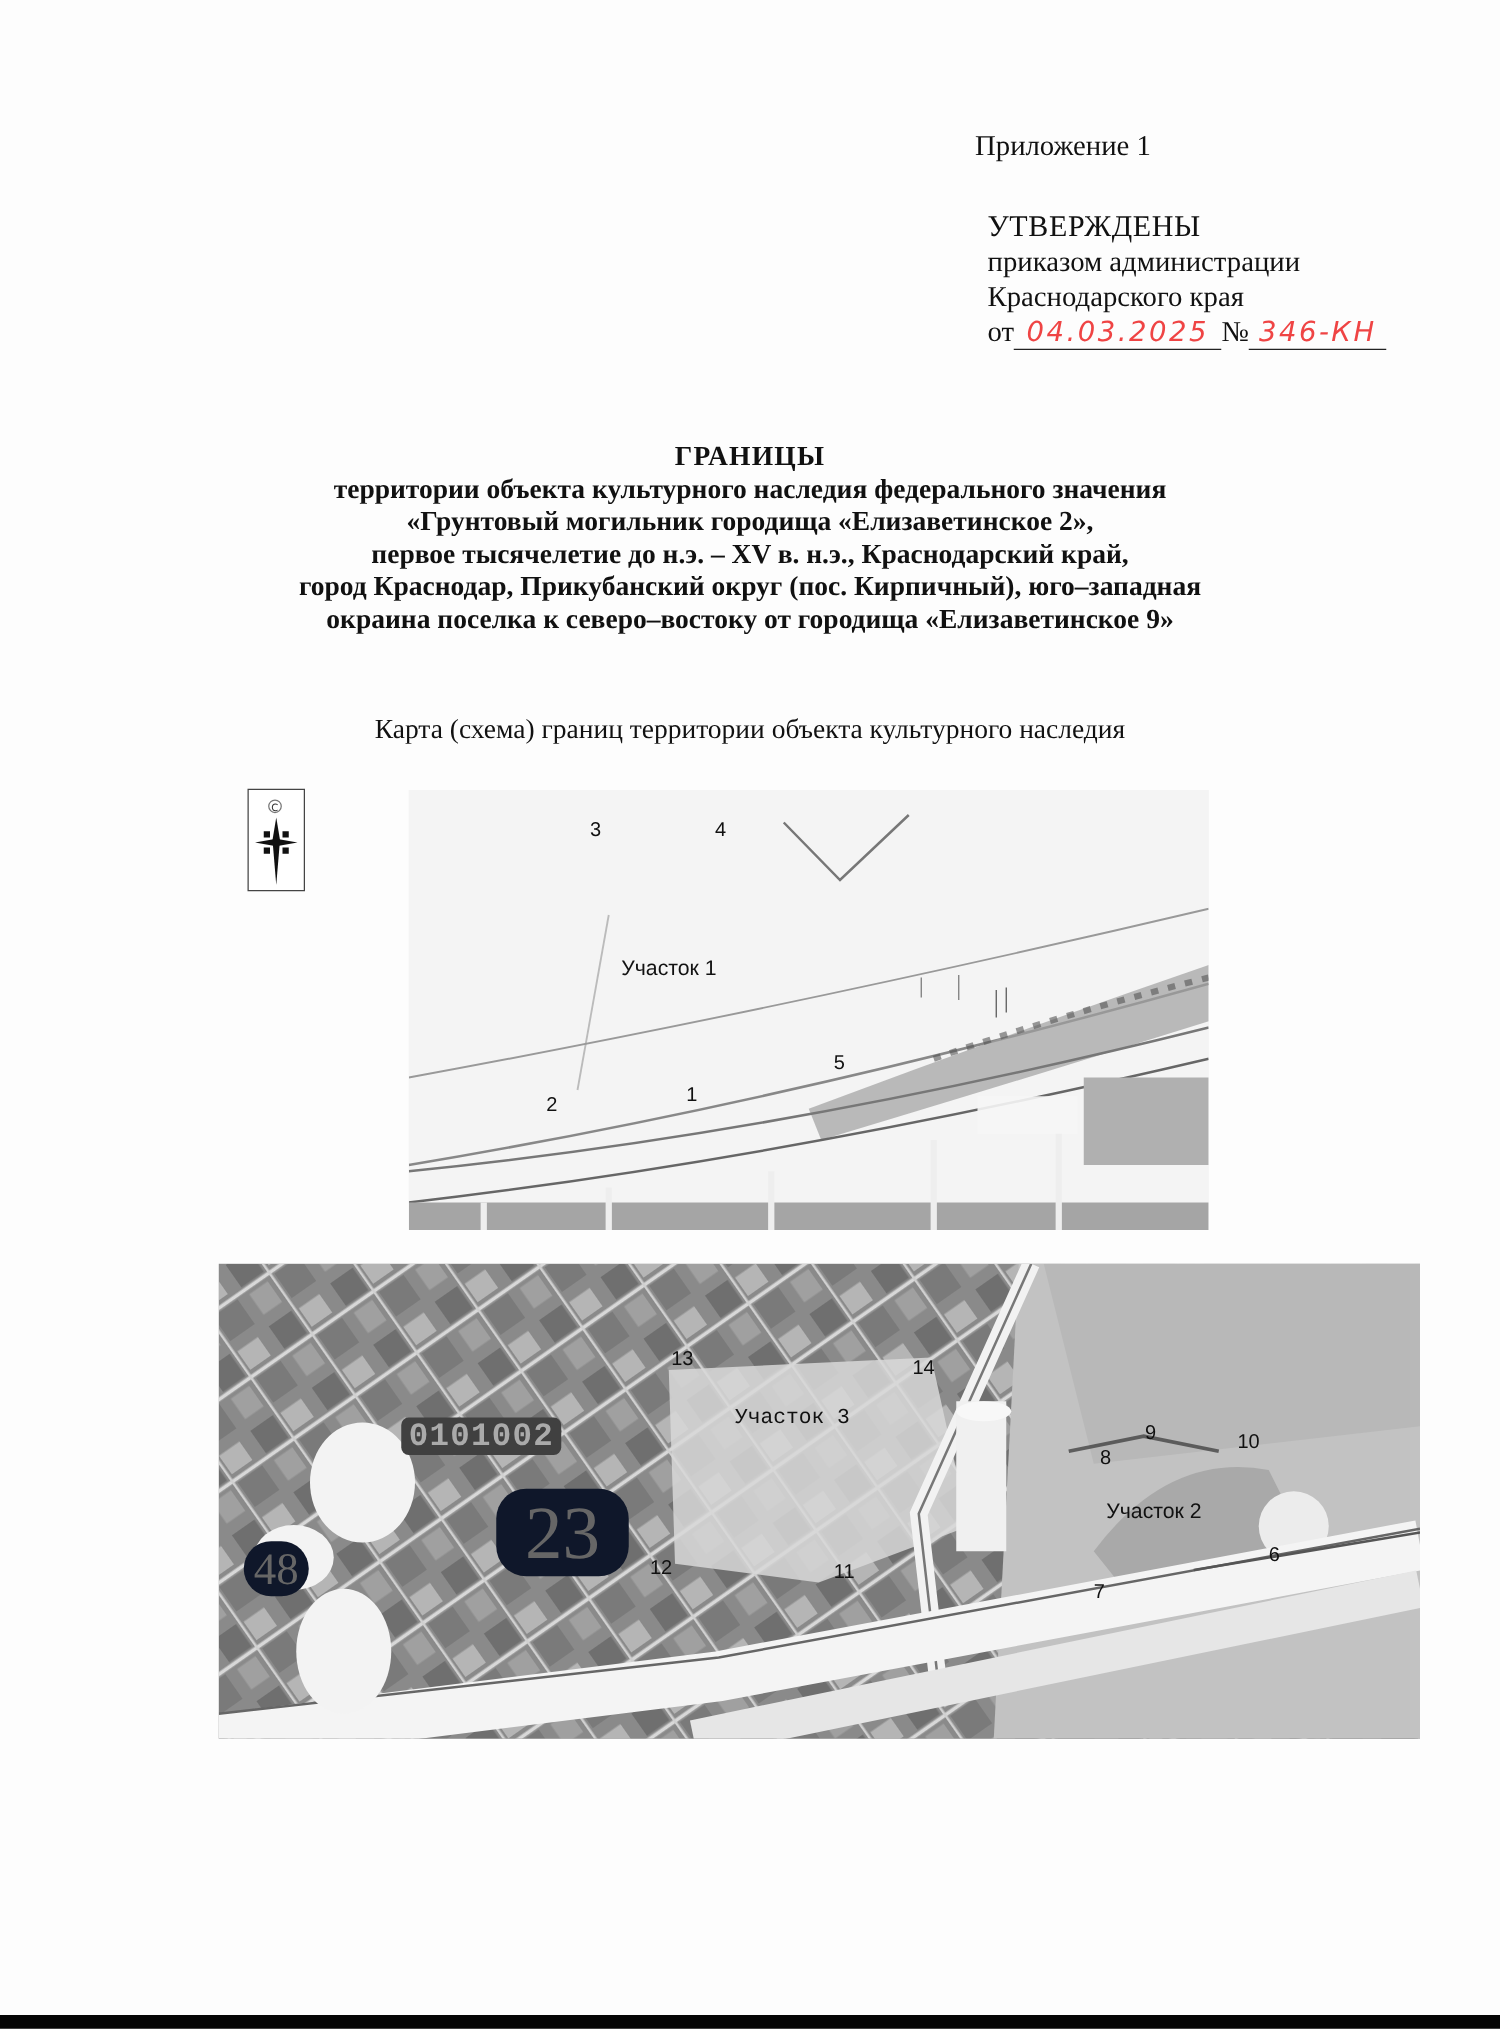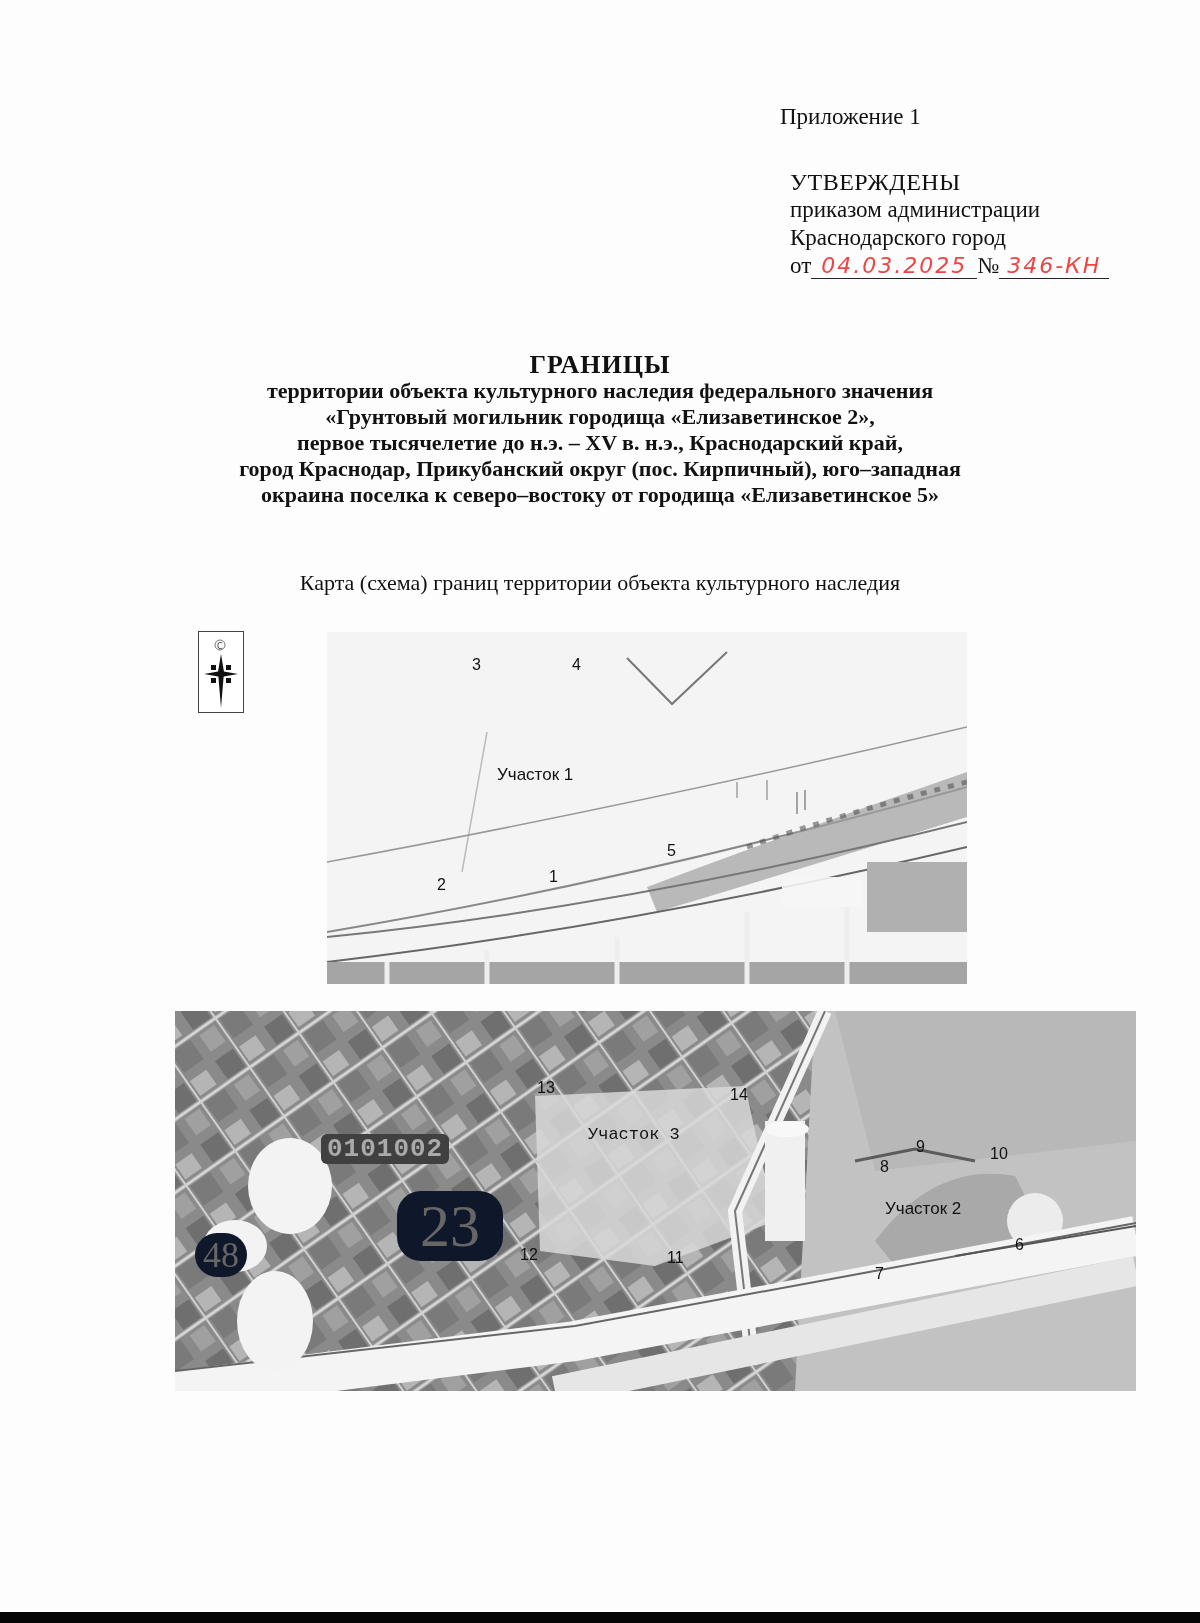--- a/index.html
+++ b/index.html
@@ -15,21 +15,21 @@
     .approved { left: 790px; top: 168px; font-size: 23px; line-height: 28px; }
     .approved div { white-space: nowrap; }
     .approved .title { font-size: 24px; letter-spacing: 0.5px; }
     .hand { font-family: "DejaVu Sans", sans-serif; color: #ef4444; font-style: italic; font-size: 22px; letter-spacing: 2px; }
     .uline { display: inline-block; border-bottom: 1.5px solid #222; text-align: center; line-height: 24px; }
     .uline.date { width: 166px; }
     .uline.num { width: 110px; }
 
     
     .heading { left: 150px; top: 352px; width: 900px; text-align: center; font-weight: bold; font-size: 22px; line-height: 26px; }
-    .heading .main { font-size: 26px; letter-spacing: 1px; }
+    .heading .main { font-size: 22px; letter-spacing: 1px; }
     .subtitle { left: 150px; top: 570px; width: 900px; text-align: center; font-size: 22px; }
 
     
     .compass { left: 198px; top: 631px; width: 44px; height: 80px; border: 1.5px solid #444; background: #fff; }
 
     
     .map { overflow: hidden; background: #e9e9e9; }
     .map1 { left: 327px; top: 632px; width: 640px; height: 352px; background: #f3f3f3; }
     .map2 { left: 175px; top: 1011px; width: 961px; height: 380px; background: #9a9a9a; }
     .map svg { position: absolute; left: 0; top: 0; }
@@ -43,33 +43,33 @@
     .scanband { left: 0; top: 1612px; width: 1200px; height: 11px; background: #050505; }
   </style>
 </head>
 <body>
 
 <div class="abs appendix">Приложение 1</div>
 
 <div class="abs approved">
   <div class="title">УТВЕРЖДЕНЫ</div>
   <div>приказом администрации</div>
-  <div>Краснодарского город</div>
+  <div>Краснодарского края</div>
   <div>
     <span>от</span><span class="uline date"><span class="hand">04.03.2025</span></span><span>№</span><span class="uline num"><span class="hand">346-КН</span></span>
   </div>
 </div>
 
 <div class="abs heading">
   <div class="main">ГРАНИЦЫ</div>
   <div>территории объекта культурного наследия федерального значения</div>
   <div>«Грунтовый могильник городища «Елизаветинское 2»,</div>
   <div>первое тысячелетие до н.э. – XV в. н.э., Краснодарский край,</div>
   <div>город Краснодар, Прикубанский округ (пос. Кирпичный), юго–западная</div>
-  <div>окраина поселка к северо–востоку от городища «Елизаветинское 5»</div>
+  <div>окраина поселка к северо–востоку от городища «Елизаветинское 9»</div>
 </div>
 <div class="abs subtitle">Карта (схема) границ территории объекта культурного наследия</div>
 
 <div class="abs compass">
   <svg width="44" height="80" viewBox="0 0 44 80">
     <circle cx="21" cy="13" r="5" fill="none" stroke="#777" stroke-width="1"></circle>
     <text x="18" y="17" font-size="8" fill="#333" font-family="DejaVu Sans, sans-serif">C</text>
     <polygon points="22,22 25,40 22,76 19,40" fill="#111"></polygon>
     <polygon points="5,42 22,39 39,42 22,45" fill="#111"></polygon>
     <rect x="12" y="33" width="5" height="5" fill="#111"></rect>

